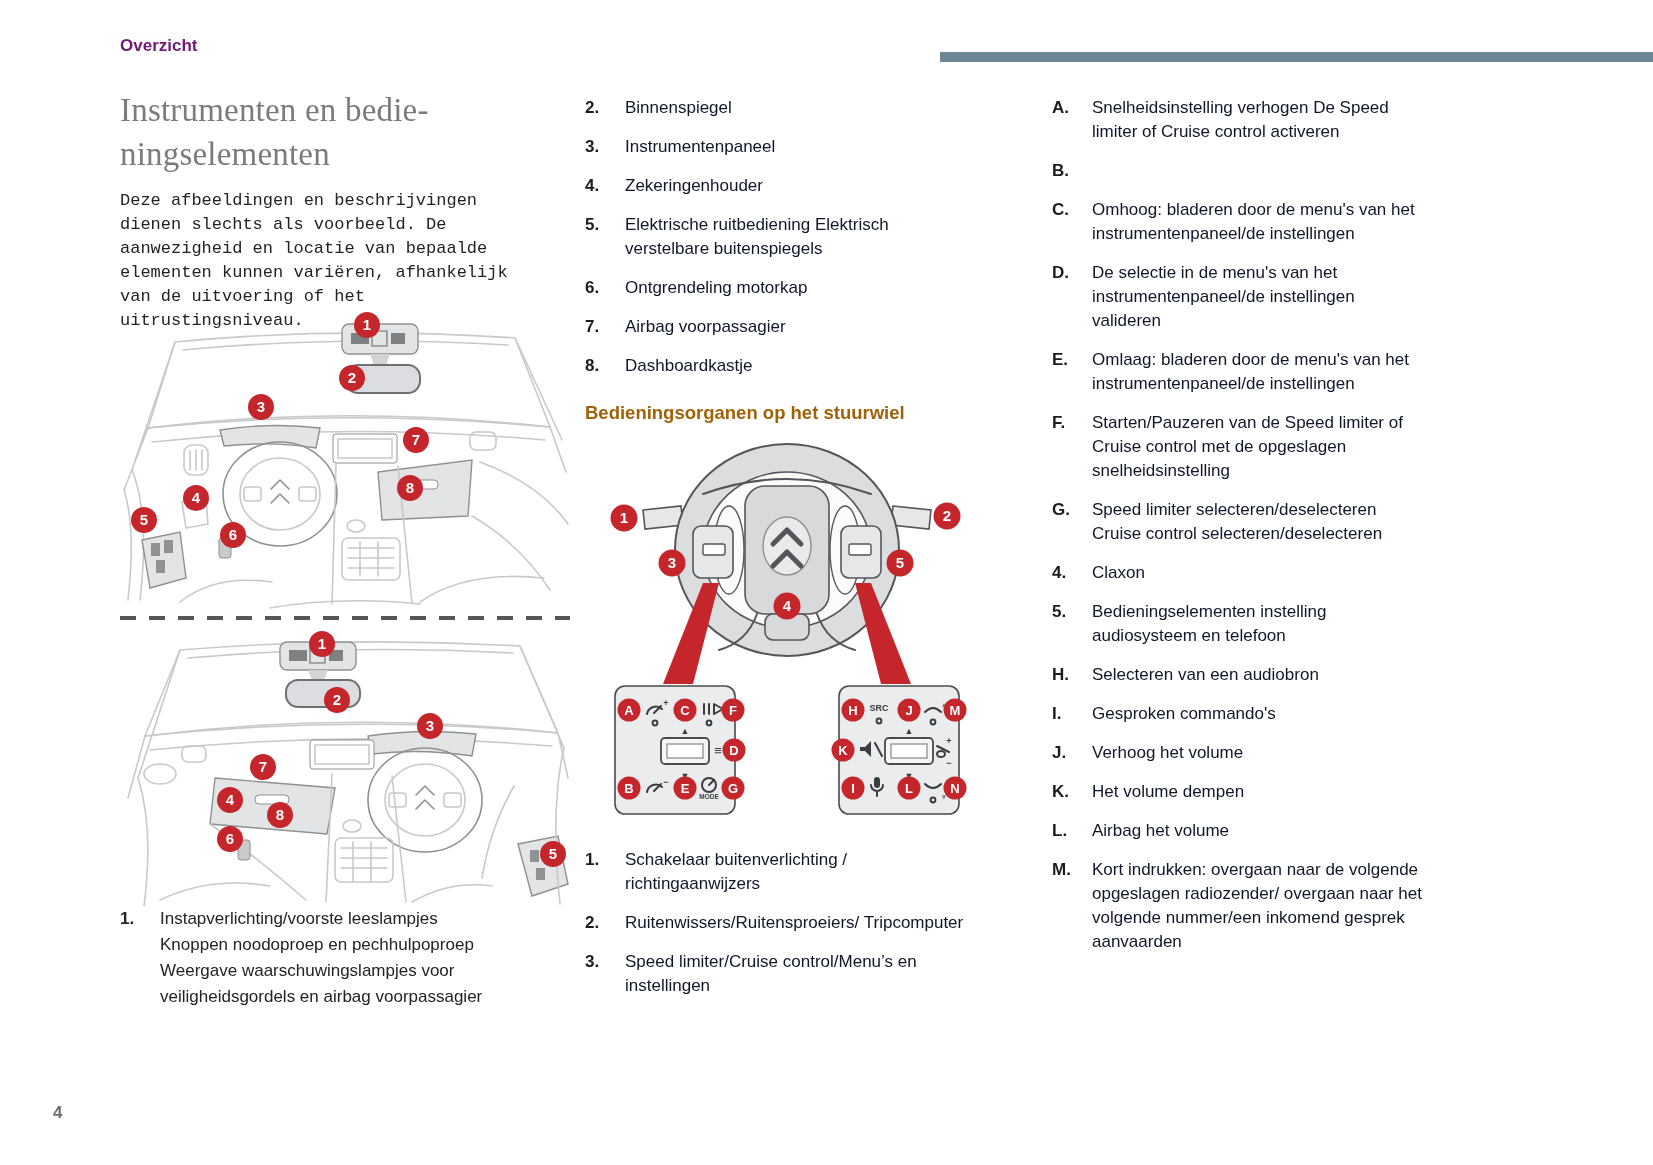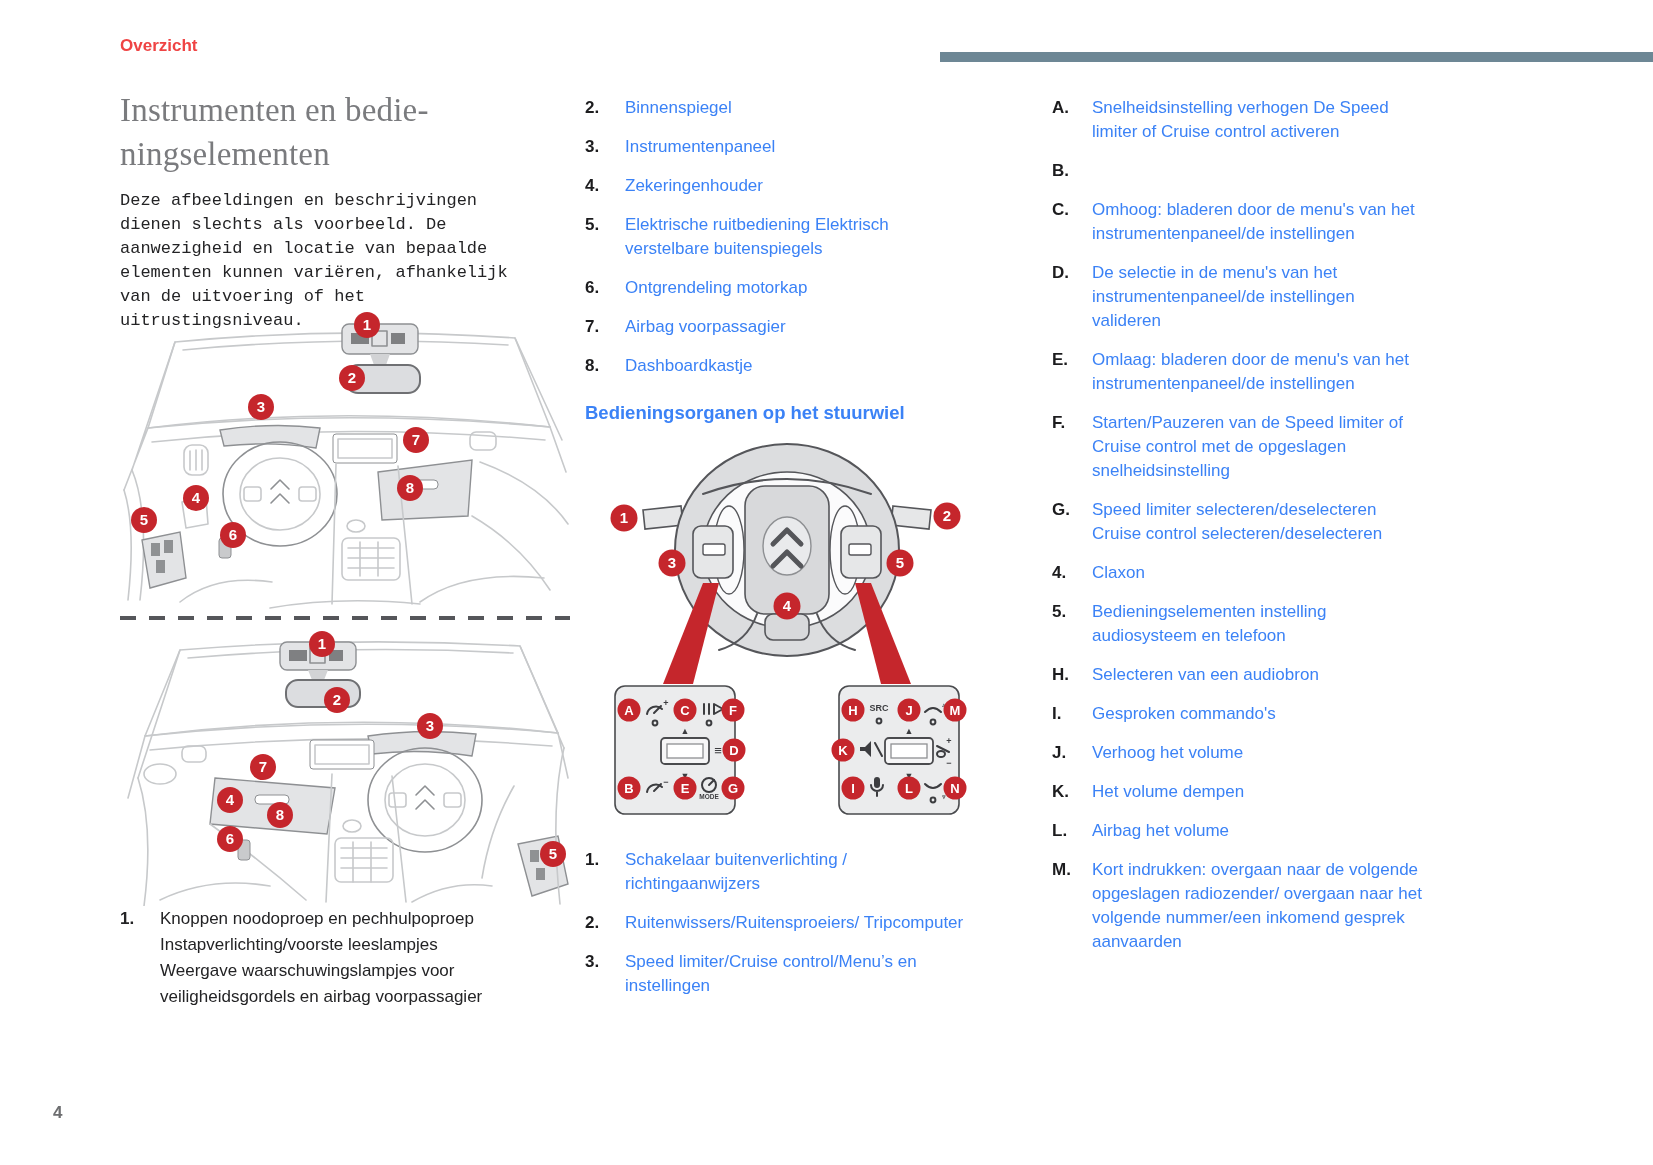--- a/index.html
+++ b/index.html
@@ -1,45 +1,45 @@
 <!DOCTYPE html>
 <html><head>
 <meta charset="utf-8">
 <style>
   html,body{margin:0;padding:0;background:#ffffff;}
   .page{position:relative;width:1653px;height:1165px;background:#fff;overflow:hidden;
         font-family:"Liberation Sans",sans-serif;color:#232325;}
-  .hdr{position:absolute;left:120px;top:36px;font-size:17px;font-weight:700;color:#ef4444;}
+  .hdr{position:absolute;left:120px;top:36px;font-size:17px;font-weight:700;color:#701a75;}
   .accent{position:absolute;left:940px;top:52px;width:713px;height:10px;background:#6d8795;}
   .pageno{position:absolute;left:53px;top:1103px;font-size:17px;font-weight:700;color:#6d6e70;}
 
   .col{position:absolute;}
   .col-left{left:120px;top:88px;width:455px;height:1040px;}
   .col-mid{left:585px;top:96px;width:460px;}
   .col-right{left:1052px;top:96px;width:545px;}
 
   .title{font-size:33px;line-height:44px;font-weight:500;color:#7a7b7e;letter-spacing:.2px;font-family:Liberation Serif, serif;}
   .intro{margin-top:13px;width:402px;font-size:17px;line-height:24px;font-weight:500;color:#232325;font-family:Liberation Mono, monospace;}
 
   .fig{position:absolute;left:0;}
   .fig1{top:224px;}
   .dashsep{position:absolute;left:0;top:528px;width:450px;height:4px;
            background:repeating-linear-gradient(90deg,#55565a 0 16px,transparent 16px 29px);}
   .fig2{top:540px;}
   .item1{position:absolute;left:0;top:818px;display:flex;}
 
   .li{display:flex;margin-bottom:15px;}
   .li .lb{width:40px;flex:0 0 40px;font-size:17px;line-height:24px;font-weight:700;color:#1c1c1e;}
-  .li .tx{font-size:17px;line-height:24px;font-weight:500;color:#3b82f6;}
+  .li .tx{font-size:17px;line-height:24px;font-weight:500;color:#0f172a;}
   .col-mid .li .tx{width:345px;}
   .col-right .li .tx{width:335px;}
   .item1 .lb{width:40px;flex:0 0 40px;font-size:17px;line-height:26px;font-weight:700;}
   .item1 .tx{width:412px;font-size:17px;line-height:26px;font-weight:500;}
 
-  .subhead{margin:24px 0 4px 0;font-size:18.5px;font-weight:700;color:#3b82f6;}
+  .subhead{margin:24px 0 4px 0;font-size:18.5px;font-weight:700;color:#a16207;}
   .wheelfig{margin-left:12px;}
 
   
   .ln{fill:none;stroke:#c7c9cb;stroke-width:1.6;stroke-linecap:round;stroke-linejoin:round;}
   .lnd{fill:none;stroke:#8e9093;stroke-width:1.6;stroke-linecap:round;stroke-linejoin:round;}
   .dk{fill:none;stroke:#55565a;stroke-width:2;stroke-linecap:round;stroke-linejoin:round;}
   .ic{fill:none;stroke:#3c3d40;stroke-width:2;stroke-linecap:round;stroke-linejoin:round;}
   .icf{fill:#3c3d40;stroke:none;}
   .ictxt{fill:#3c3d40;font:700 9px "Liberation Sans",sans-serif;text-anchor:middle;}
   .ictxt.big{font-size:13px;}
@@ -232,22 +232,22 @@
         </g>
       <g class="co" transform="translate(433,226)">
           <circle r="13"></circle>
           <text dy="5.2">5</text>
         </g>
     </svg>
 
     <div class="item1">
       <div class="lb">1.</div>
       <div class="tx">
+        <div>Instapverlichting/voorste leeslampjes</div>
         <div>Knoppen noodoproep en pechhulpoproep</div>
-        <div>Instapverlichting/voorste leeslampjes</div>
         <div>Weergave waarschuwingslampjes voor veiligheidsgordels en airbag voorpassagier</div>
       </div>
     </div>
   </div>
 
   <div class="col col-mid">
     <div class="li">
         <div class="lb">2.</div>
         <div class="tx">Binnenspiegel</div>
       </div>

